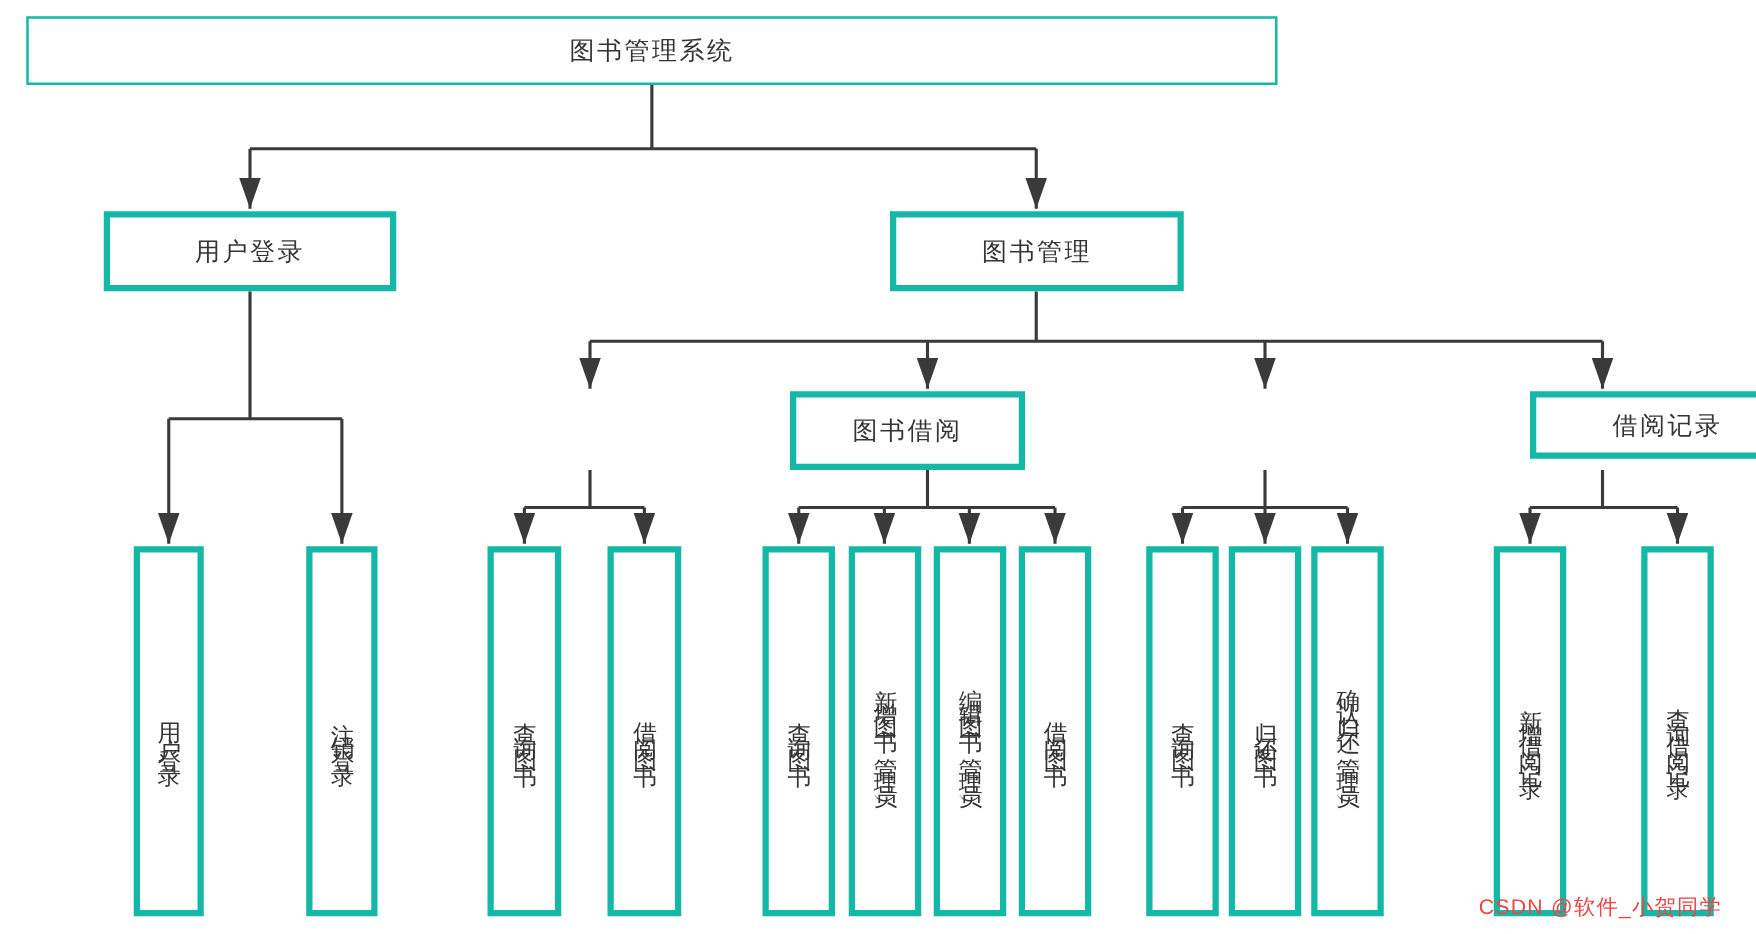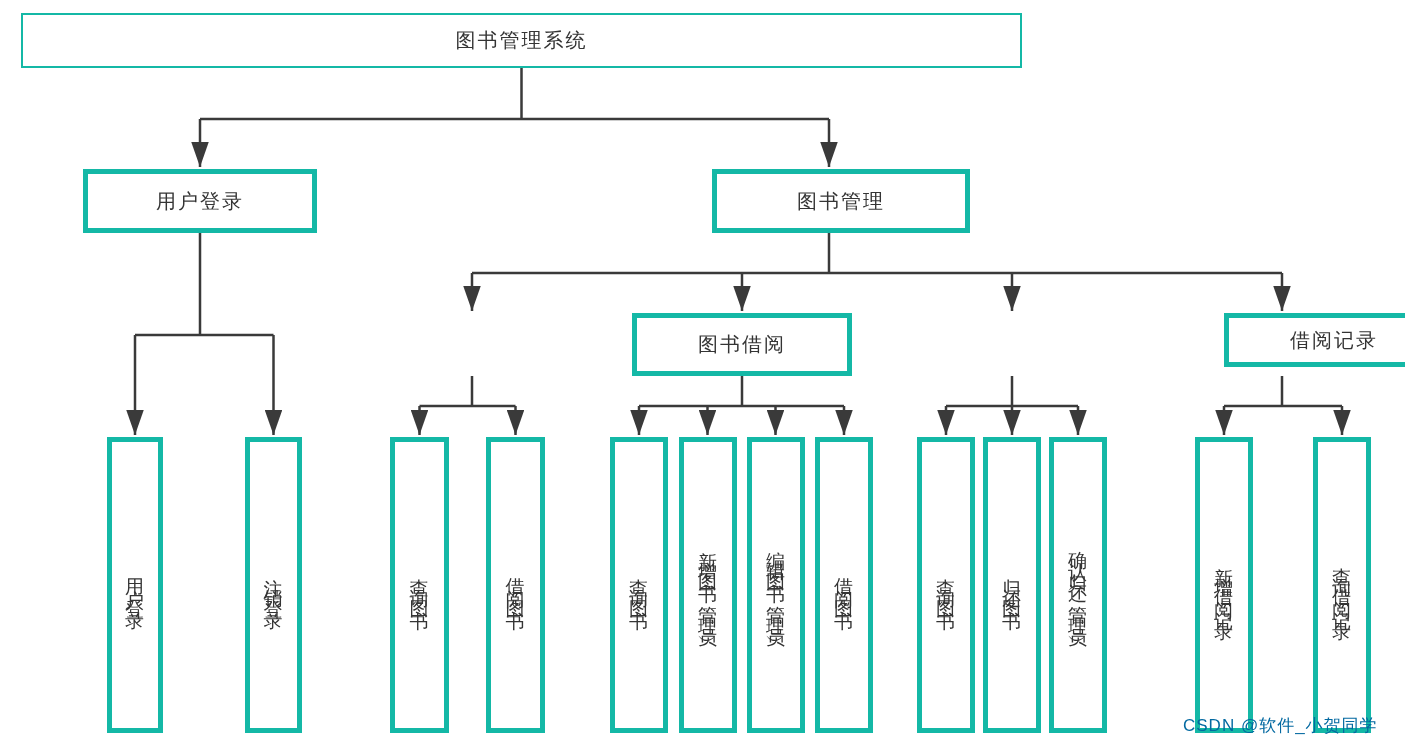--- a/index.html
+++ b/index.html
@@ -30,21 +30,21 @@
     text-orientation:mixed;
     font-size:19px;
     letter-spacing:11px;
     line-height:1;
   }
   .watermark{
     position:absolute;
     left:1183px;top:714px;
     font-size:17px;
     letter-spacing:1px;
-    color:#0369a1;
+    color:#ef4444;
     z-index:3;
     white-space:nowrap;
   }
 </style>
 </head>
 <body>
 
 <div class="canvas">
 
   <svg class="connectors" width="1405" height="747" viewBox="0 0 1405 747">
@@ -79,23 +79,23 @@
     <path d="M946 406 V435" fill="none" stroke="#3a3a3a" stroke-width="2.5" marker-end="url(#arrow)"></path>
     <path d="M1012 406 V435" fill="none" stroke="#3a3a3a" stroke-width="2.5" marker-end="url(#arrow)"></path>
     <path d="M1078 406 V435" fill="none" stroke="#3a3a3a" stroke-width="2.5" marker-end="url(#arrow)"></path>
     <path d="M1224 406 V435" fill="none" stroke="#3a3a3a" stroke-width="2.5" marker-end="url(#arrow)"></path>
     <path d="M1342 406 V435" fill="none" stroke="#3a3a3a" stroke-width="2.5" marker-end="url(#arrow)"></path>
   </svg>
 
   <div class="box h root" style="left:21px;top:13px;width:1001px;height:55px;">图书管理系统</div>
 
   <div class="box h" style="left:83px;top:169px;width:234px;height:64px;">用户登录</div>
-  <div class="box h" style="left:712px;top:169px;width:258px;height:64px;">图书管理</div>
+  <div class="box h" style="left:712px;top:169px;width:235px;height:64px;">图书管理</div>
 
-  <div class="box h" style="left:632px;top:313px;width:220px;height:63px;">图书借阅</div>
+  <div class="box h" style="left:632px;top:313px;width:188px;height:63px;">图书借阅</div>
   <div class="box h" style="left:1224px;top:313px;width:220px;height:54px;">借阅记录</div>
 
   <div class="box v" style="left:107px;top:437px;width:56px;height:296px;">用户登录</div>
   <div class="box v" style="left:245px;top:437px;width:57px;height:296px;">注销登录</div>
 
   <div class="box v" style="left:390px;top:437px;width:59px;height:296px;">查询图书</div>
   <div class="box v" style="left:486px;top:437px;width:59px;height:296px;">借阅图书</div>
 
   <div class="box v" style="left:610px;top:437px;width:58px;height:296px;">查询图书</div>
   <div class="box v" style="left:679px;top:437px;width:58px;height:296px;">新增图书（管理员）</div>

